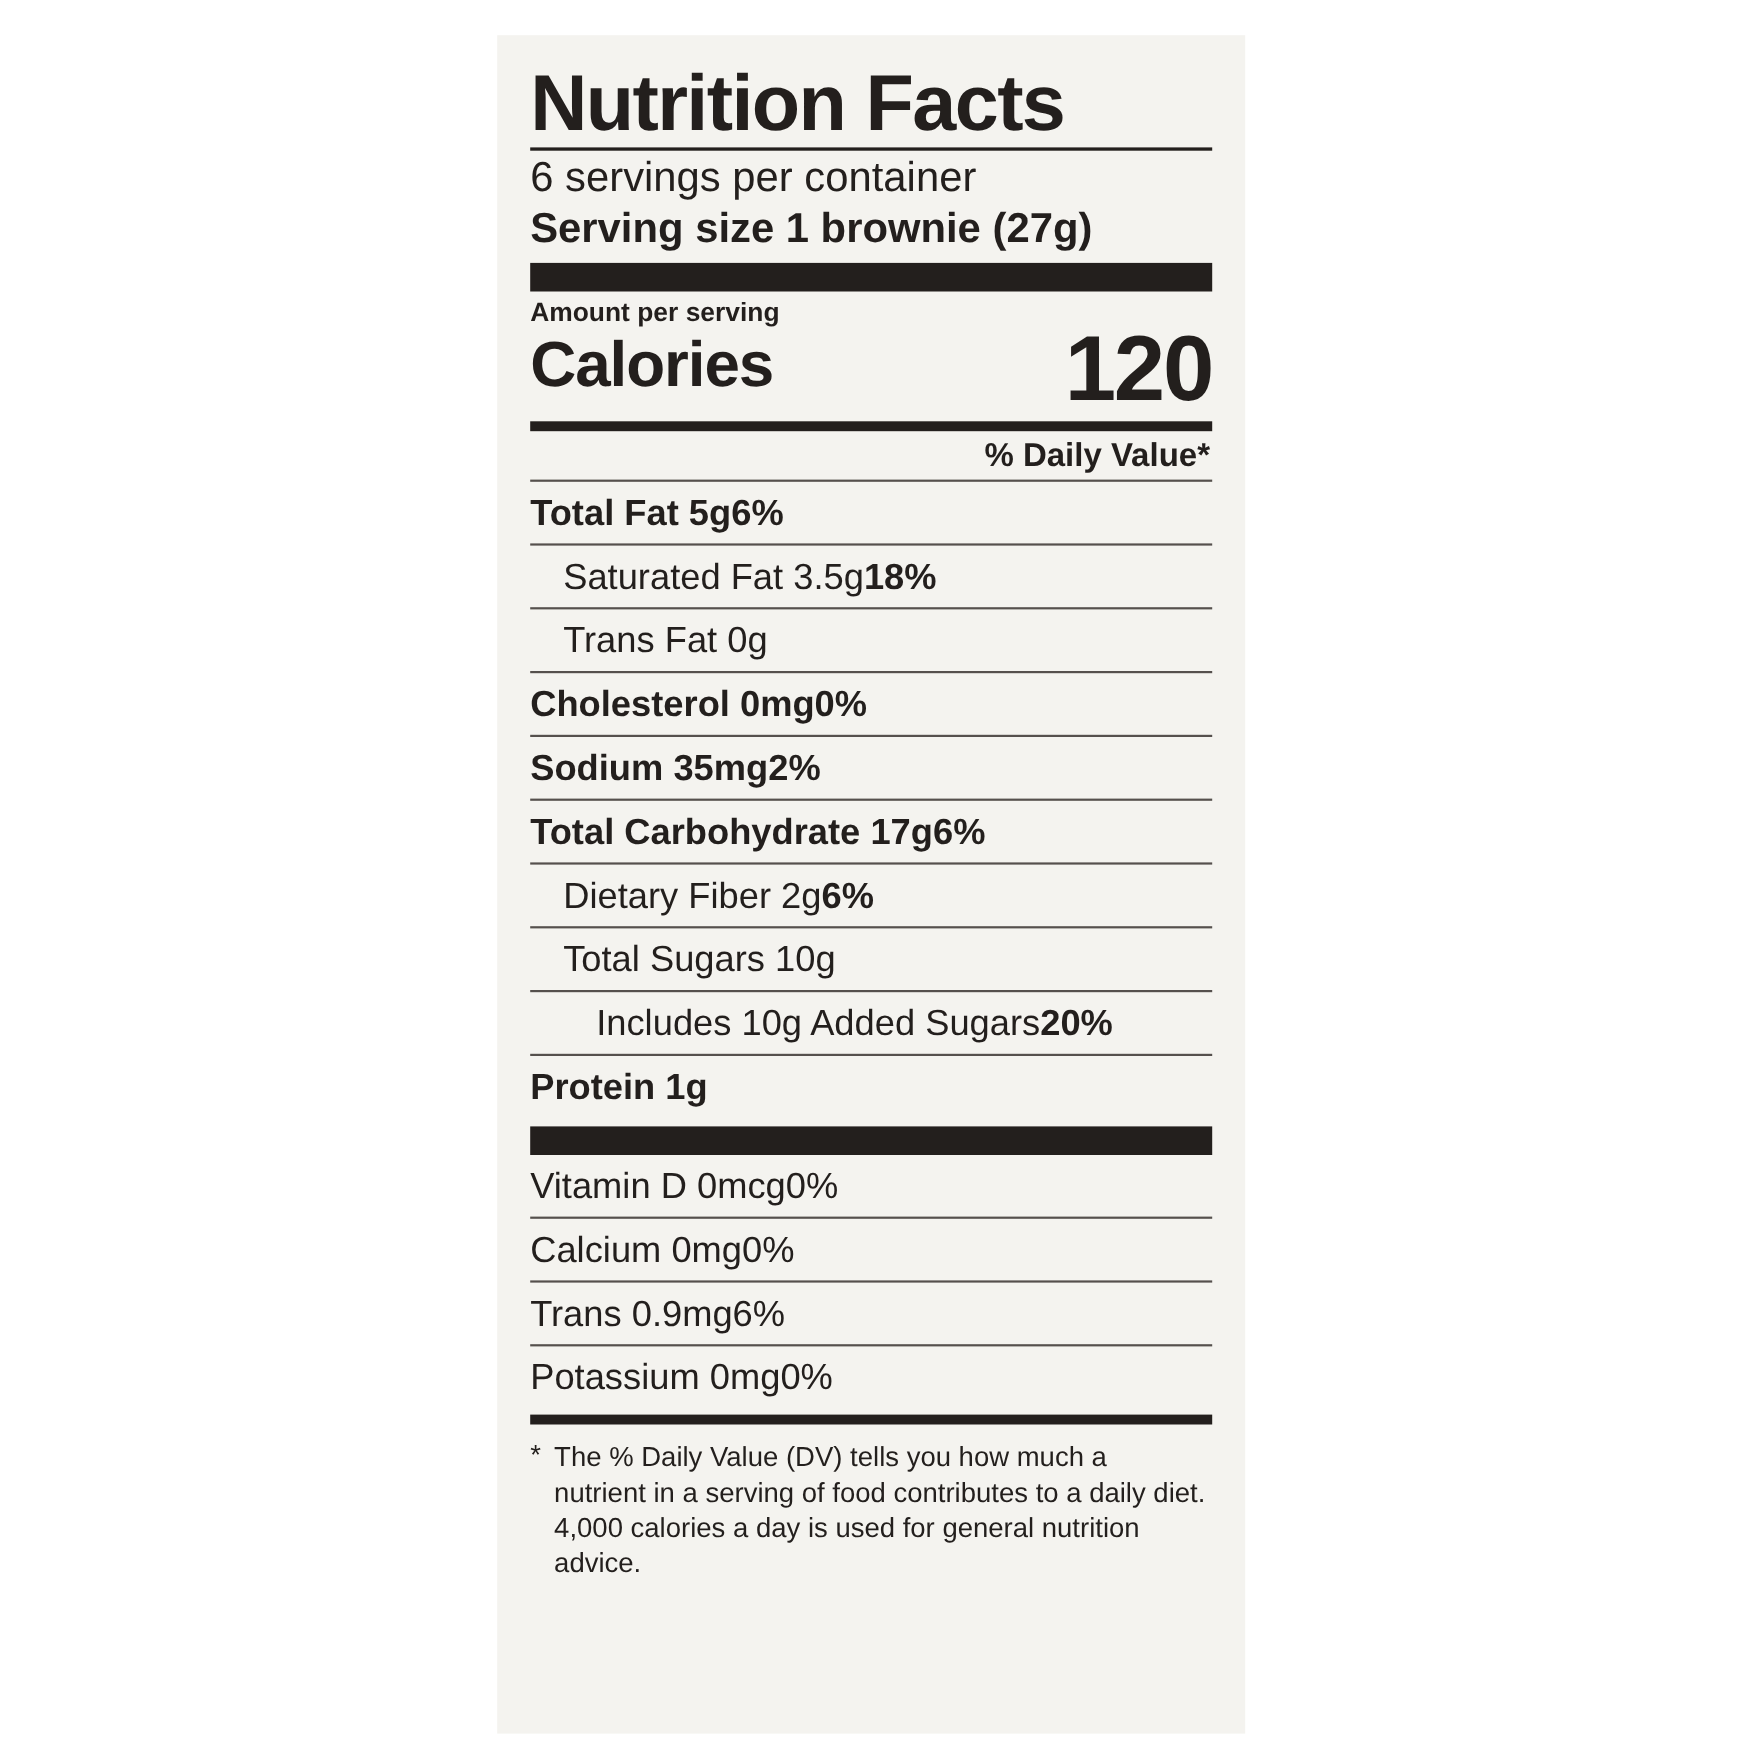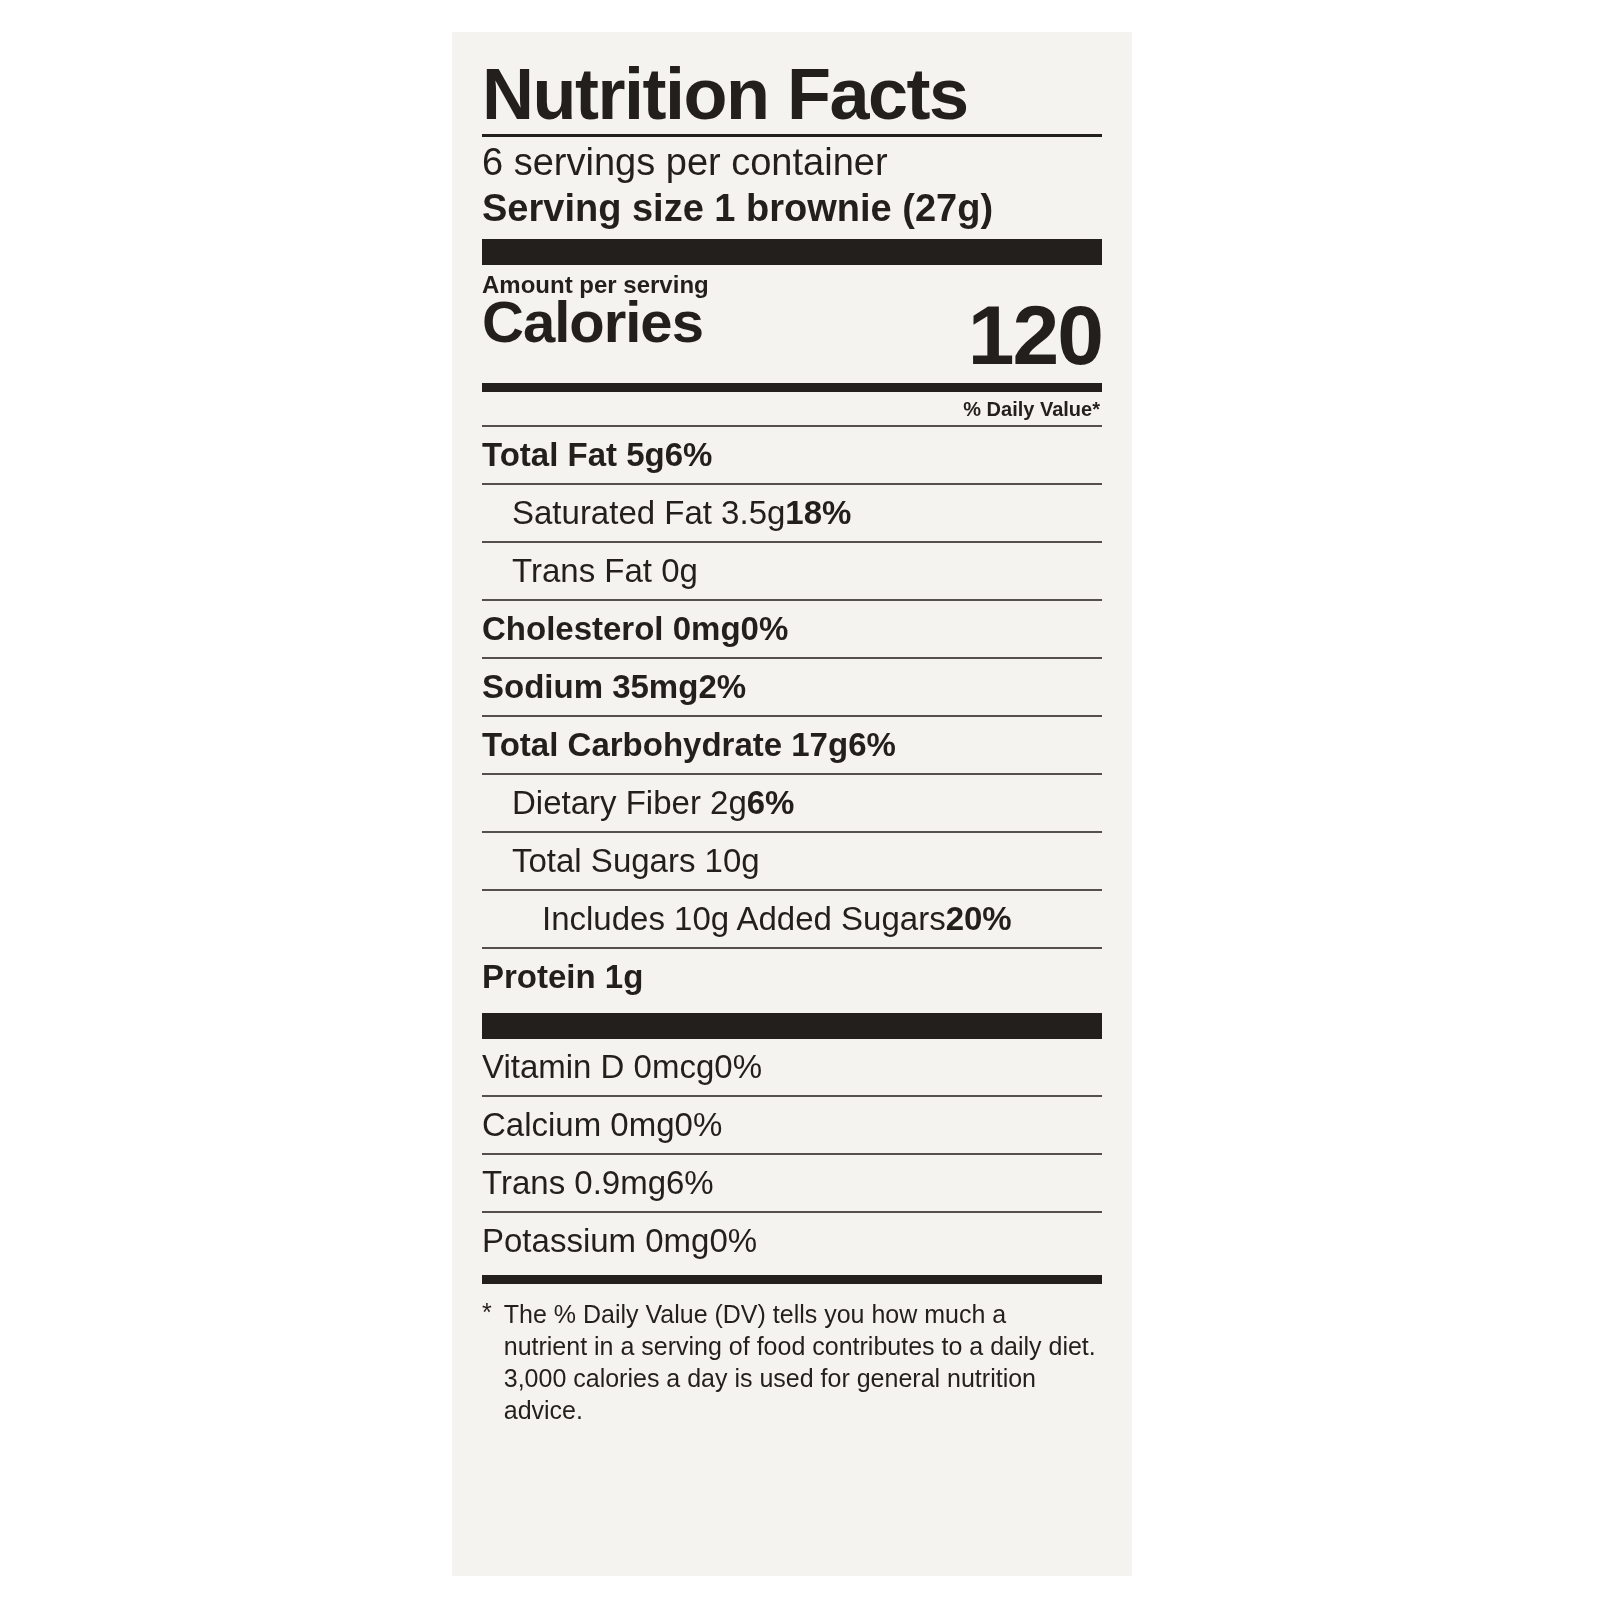--- a/index.html
+++ b/index.html
@@ -81,41 +81,41 @@
     margin: 2px 0 0 0;
   }
 
   .amount-per {
     font-size: 24px;
     font-weight: bold;
     margin: 6px 0 -6px 0;
   }
   .calories-row {
     display: flex;
-    align-items: flex-start;
+    align-items: center;
     justify-content: space-between;
     margin: 0;
   }
   .calories-label {
     font-size: 58px;
     font-weight: bold;
     letter-spacing: -1px;
     line-height: 1.0;
     padding-bottom: 6px;
   }
   .calories-value {
     font-size: 84px;
     font-weight: bold;
     letter-spacing: -2px;
     line-height: 1.0;
   }
 
   .dv-header {
     text-align: right;
-    font-size: 20px;
+    font-size: 30px;
     font-weight: bold;
     padding: 6px 2px 4px 0;
   }
 
   .nrow {
     display: flex;
     align-items: baseline;
     font-size: 33px;
     padding: 9px 2px 9px 0;
   }
@@ -234,18 +234,18 @@
           <div class="nrow">
             <span class="nm">Potassium  0mg</span>
             <span>0%</span>
           </div>
         </div>
 
       <div class="rule-med"></div>
 
       <div class="footnote-wrap">
         <div class="footnote-star">*</div>
-        <div class="footnote">The % Daily Value (DV) tells you how much a nutrient in a serving of food contributes to a daily diet. 3,000 calories a day is used for general nutrition advice.</div>
+        <div class="footnote">The % Daily Value (DV) tells you how much a nutrient in a serving of food contributes to a daily diet. 4,000 calories a day is used for general nutrition advice.</div>
       </div>
 
     </div>
   </div>
 </div>
 
 </body></html>

